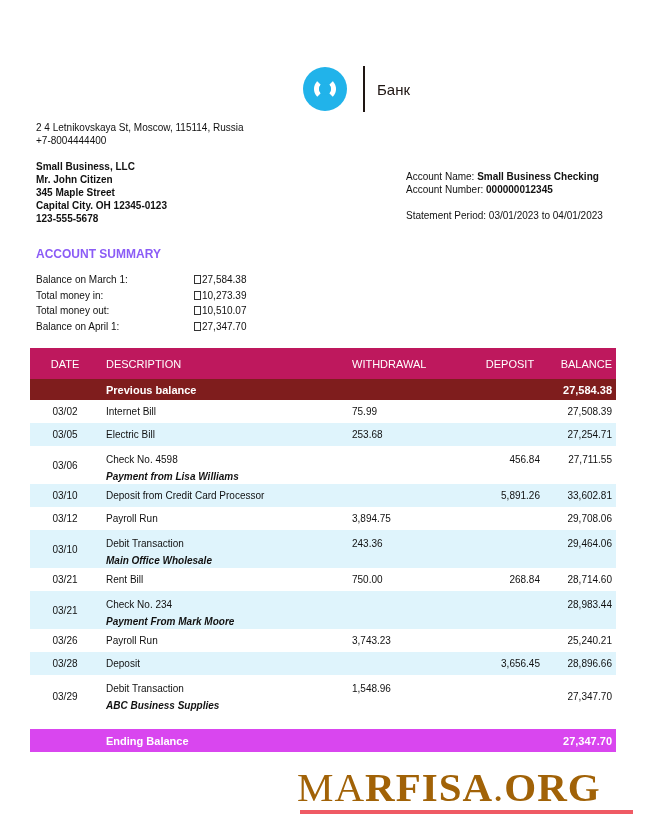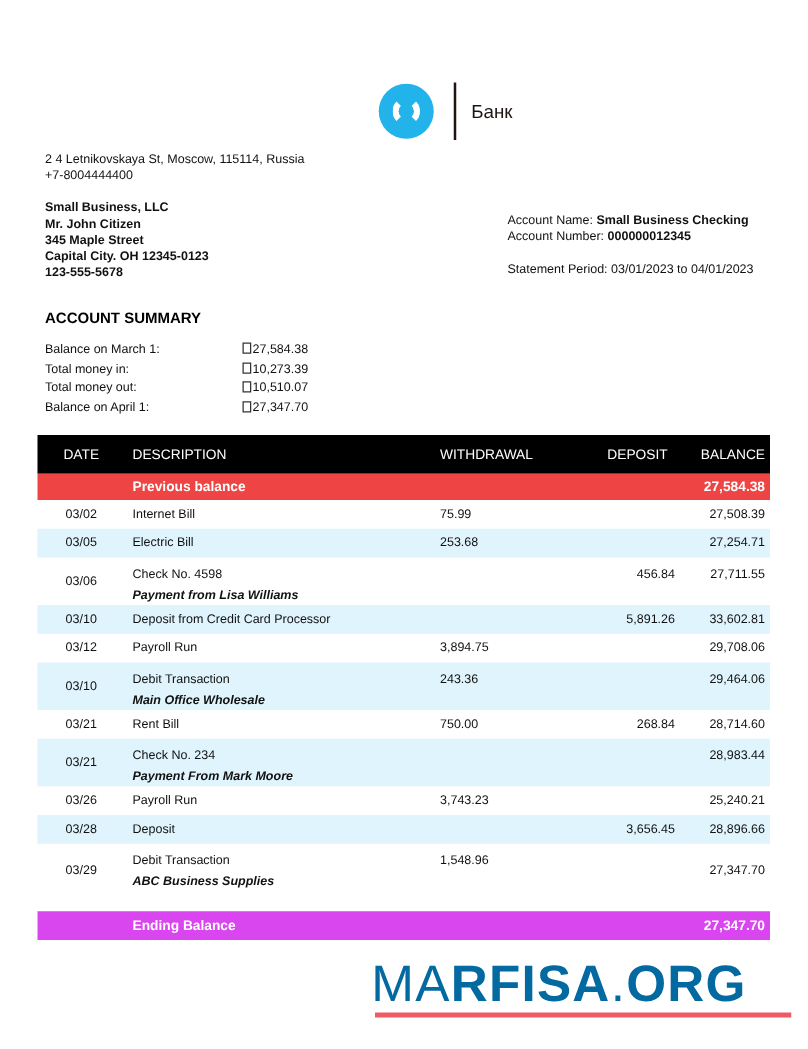--- a/index.html
+++ b/index.html
@@ -16,51 +16,51 @@
   .logo-bank { font-size: 15px; color: #1e1512; margin-left: 12px; }
 
   
   .addr { position: absolute; left: 36px; top: 121px; font-size: 10px; line-height: 13px; }
   .customer { position: absolute; left: 36px; top: 160px; font-size: 10px; line-height: 13px; font-weight: bold; }
   .acct { position: absolute; left: 406px; top: 170px; font-size: 10px; line-height: 13px; }
   .acct b { font-weight: bold; }
   .acct .period { margin-top: 13px; }
 
   
-  .summary-title { position: absolute; left: 36px; top: 247px; font-size: 12px; font-weight: bold; color: #000000; }
+  .summary-title { position: absolute; left: 36px; top: 247px; font-size: 12px; font-weight: bold; color: #8b5cf6; }
   .summary { position: absolute; left: 36px; top: 272px; font-size: 10px; }
   .summary .row { display: flex; height: 15.5px; line-height: 15.5px; }
   .summary .lbl { width: 158px; }
   .summary .cur { display: inline-block; width: 7px; height: 9px; border: 1px solid #333; vertical-align: -1px; margin-right: 1px; font-size: 0; }
 
   
   .tbl { position: absolute; left: 30px; top: 348px; width: 586px; font-size: 10px; }
-  .thead { background: #000000; height: 31px; display: flex; align-items: center; color: #ffffff; font-size: 11px; }
+  .thead { background: #be185d; height: 31px; display: flex; align-items: center; color: #ffffff; font-size: 11px; }
   .trow { display: flex; align-items: center; }
   .c-date { width: 70px; text-align: center; }
   .c-desc { width: 252px; padding-left: 6px; }
   .c-wd { width: 108px; text-align: left; padding-left: 0; }
   .c-dep { width: 80px; text-align: right; }
   .c-bal { width: 76px; text-align: right; padding-right: 4px; }
   .thead .c-wd { text-align: left; }
   .thead .c-dep { text-align: center; padding-left: 20px; }
-  .prev { background: #ef4444; color: #ffffff; font-weight: bold; height: 21px; font-size: 11px; }
+  .prev { background: #7f1d1d; color: #ffffff; font-weight: bold; height: 21px; font-size: 11px; }
   .row-single { height: 23px; }
   .row-double { height: 38px; align-items: flex-start; }
   .row-double .c-date { align-self: center; }
   .row-double .c-desc { padding-top: 5px; line-height: 17px; }
   .row-double .c-wd, .row-double .c-dep, .row-double .c-bal { padding-top: 5px; line-height: 17px; }
   .row-double .c-bal.mid { align-self: center; padding-top: 0; }
   .alt { background: #dff4fc; }
   .sub { font-style: italic; font-weight: bold; }
   .gap { height: 12px; }
   .ending { background: #d946ef; color: #ffffff; font-weight: bold; height: 23px; font-size: 11px; }
 
   
-  .wm { position: absolute; left: 297px; top: 764px; font-family: Liberation Sans, sans-serif; font-size: 41px; color: #0369a1; letter-spacing: 1px; line-height: 46px; }
+  .wm { position: absolute; left: 297px; top: 764px; font-family: Liberation Serif, serif; font-size: 41px; color: #a16207; letter-spacing: 1px; line-height: 46px; }
   .wm .thin { font-weight: normal; }
   .wm .bold { font-weight: bold; }
   .wm-line { position: absolute; left: 300px; top: 810px; width: 333px; height: 4px; background: #ef5a64; }
 </style>
 </head>
 <body>
 
 <div class="logo">
   <div class="logo-mark">
     <div class="inner"></div>

